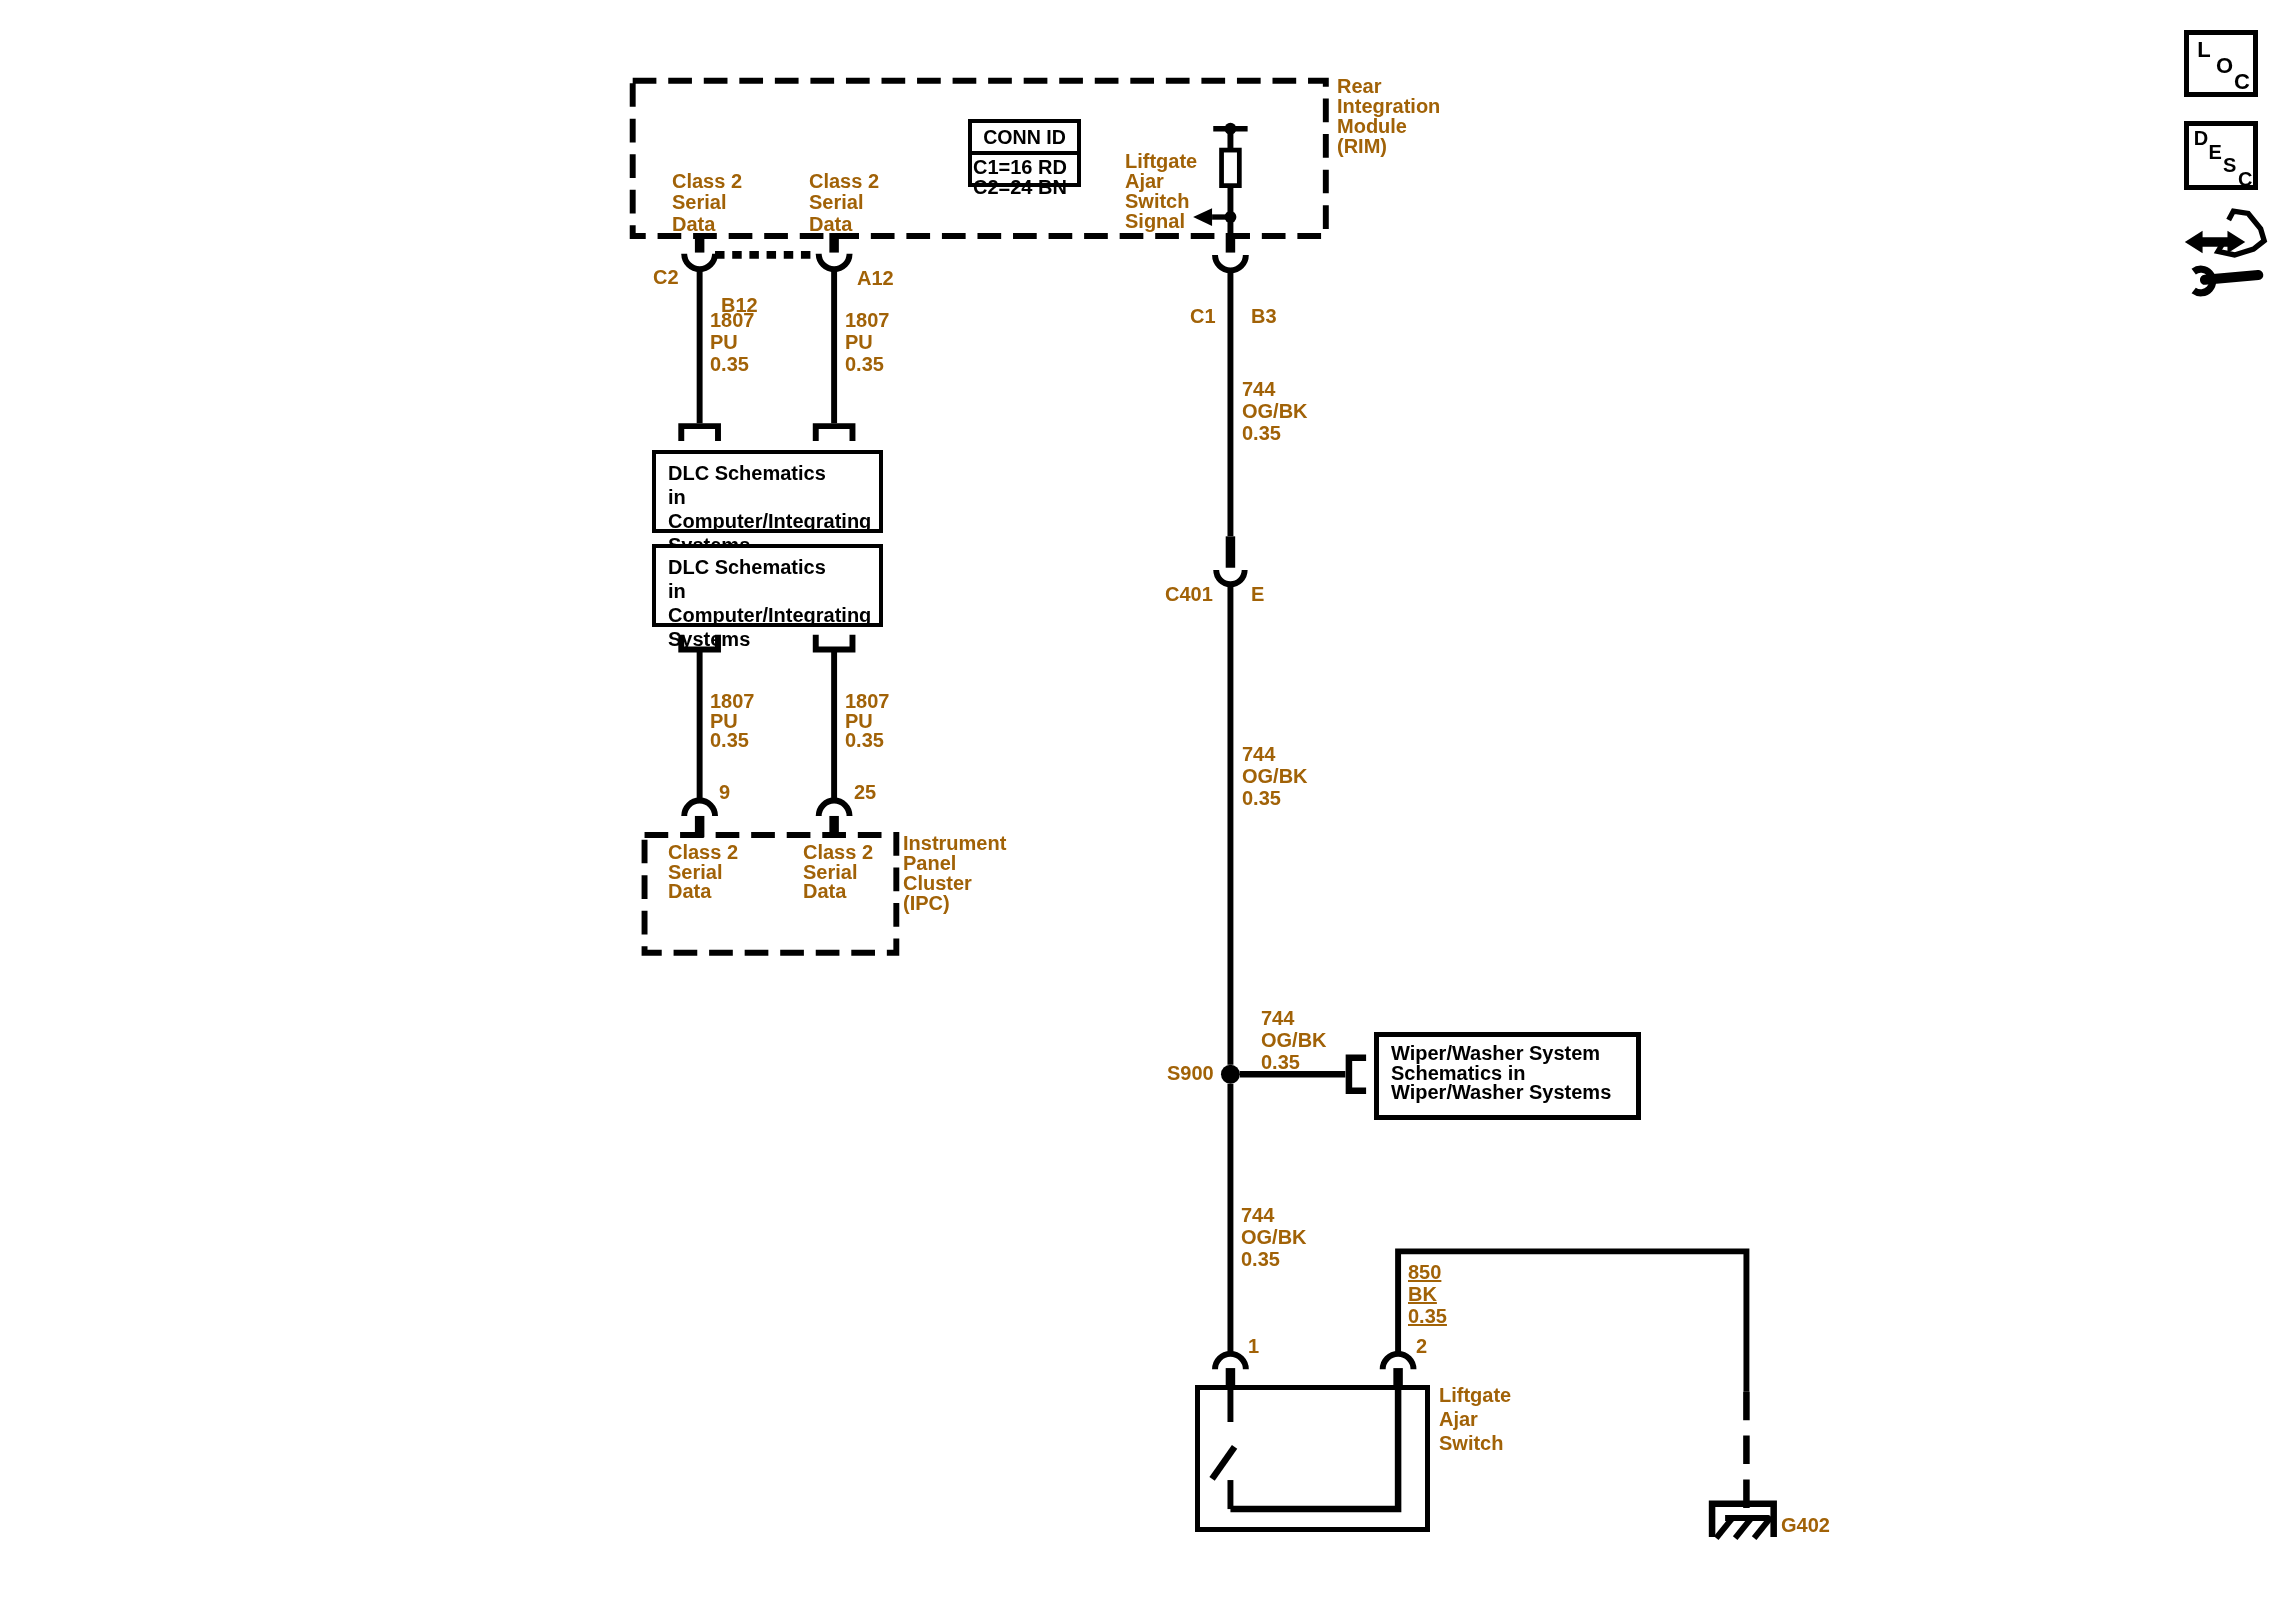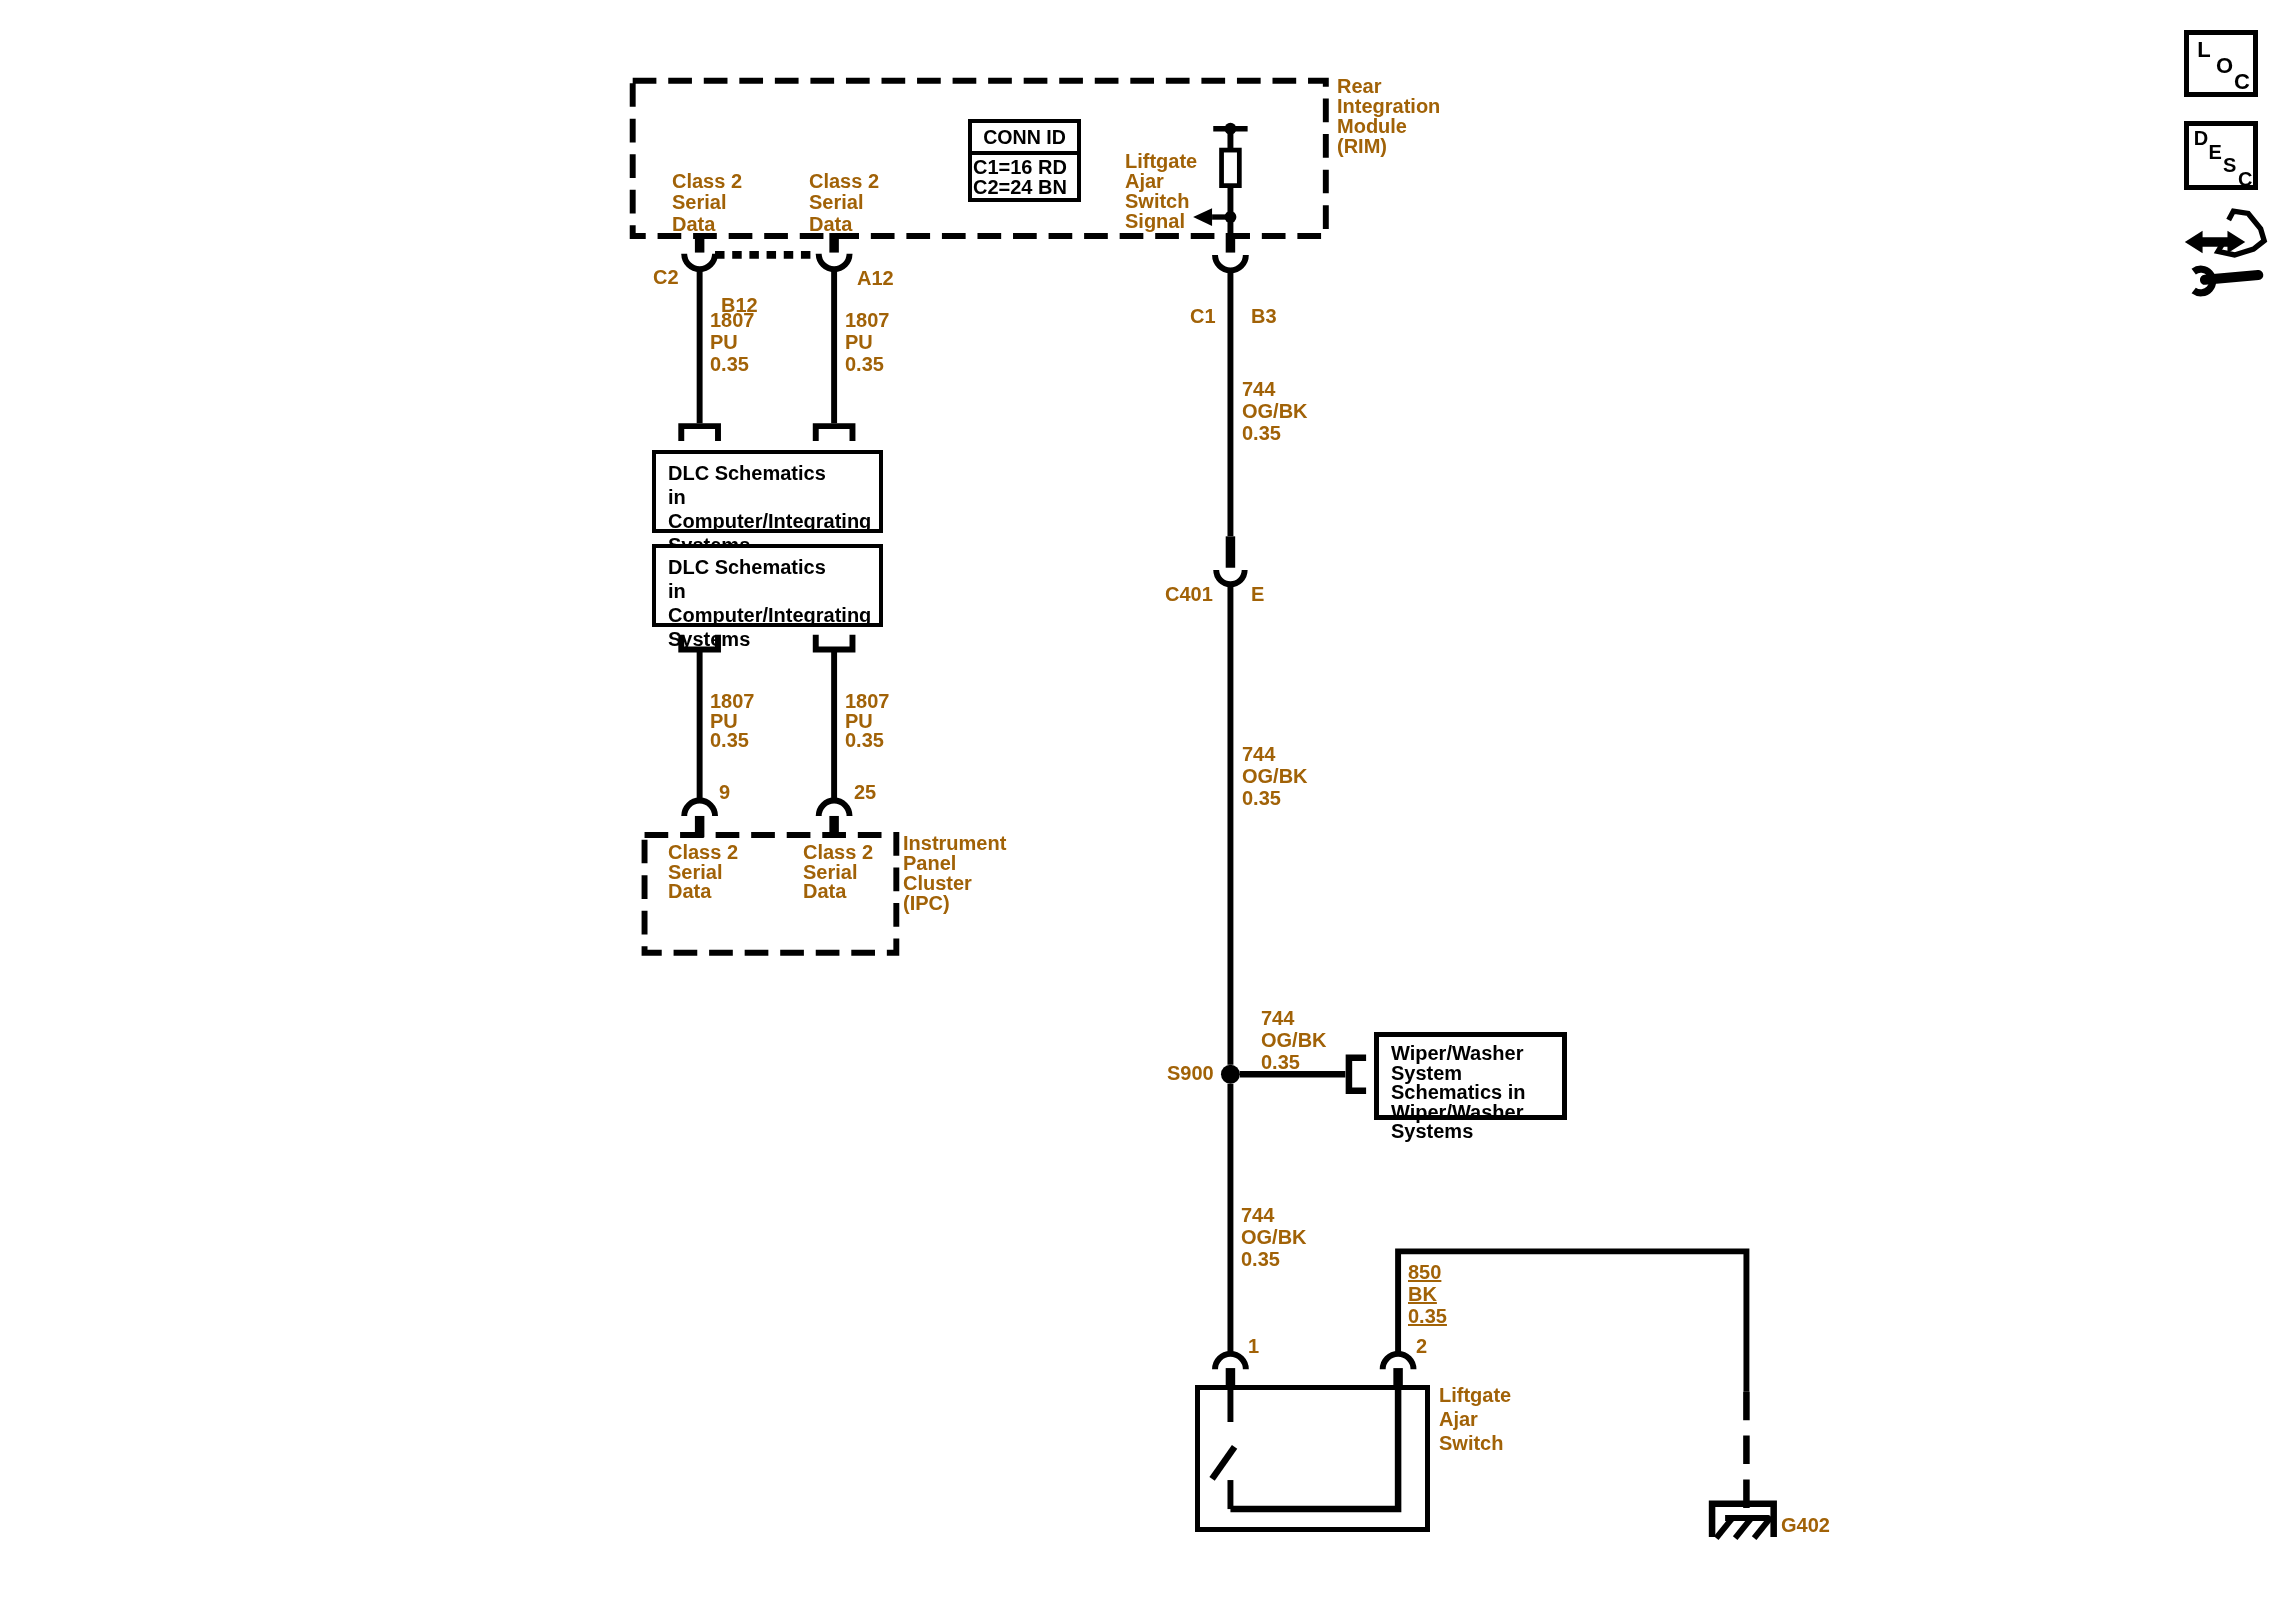--- a/index.html
+++ b/index.html
@@ -119,21 +119,21 @@
     <path fill="none" stroke-width="12" d="M3703 458 A20 20 0 1 1 3703 490"></path>
     <line x1="3722" y1="472" x2="3812" y2="464" stroke-width="17" stroke-linecap="round"></line>
   </g>
 </svg>
 
 <div class="t lh34" style="left:1337px;top:76px;">Rear
 Integration
 Module
 (RIM)</div>
 
-<div class="box connid" style="left:968px;top:119px;width:113px;height:83px;">
+<div class="box connid" style="left:968px;top:119px;width:113px;height:68px;">
   <div class="hdr">CONN ID</div>
   <div class="rows"><span>C1=16 RD</span>
 <span>C2=24 BN</span></div>
 </div>
 
 <div class="t" style="left:672px;top:171px;">Class 2
 Serial
 Data</div>
 <div class="t" style="left:809px;top:171px;">Class 2
 Serial
@@ -195,21 +195,21 @@
 Data</div>
 <div class="t lh33" style="left:803px;top:843px;">Class 2
 Serial
 Data</div>
 <div class="t lh34" style="left:903px;top:833px;">Instrument
 Panel
 Cluster
 (IPC)</div>
 
 <div class="t" style="left:1167px;top:1063px;">S900</div>
-<div class="box refbox" style="left:1374px;top:1032px;width:193px;height:88px;border-width:5.3px;line-height:19.6px;">Wiper/Washer System
+<div class="box refbox" style="left:1374px;top:1032px;width:267px;height:88px;border-width:5.3px;line-height:19.6px;">Wiper/Washer System
 Schematics in
 Wiper/Washer Systems</div>
 
 <div class="box" style="left:1195px;top:1385px;width:235px;height:147px;border-width:5.3px;background:transparent;"></div>
 <div class="t lh41" style="left:1439px;top:1383px;">Liftgate
 Ajar
 Switch</div>
 
 <div class="t" style="left:1781px;top:1515px;">G402</div>
 

